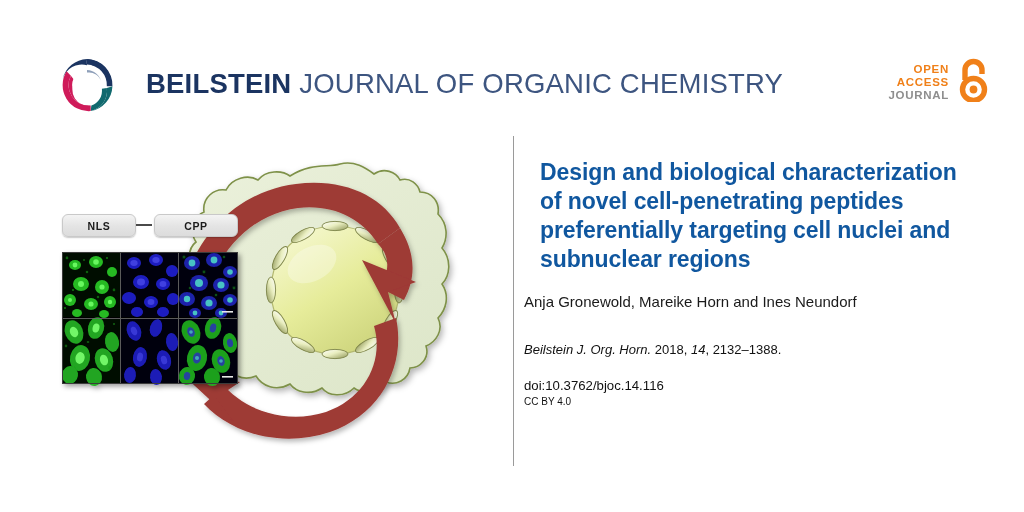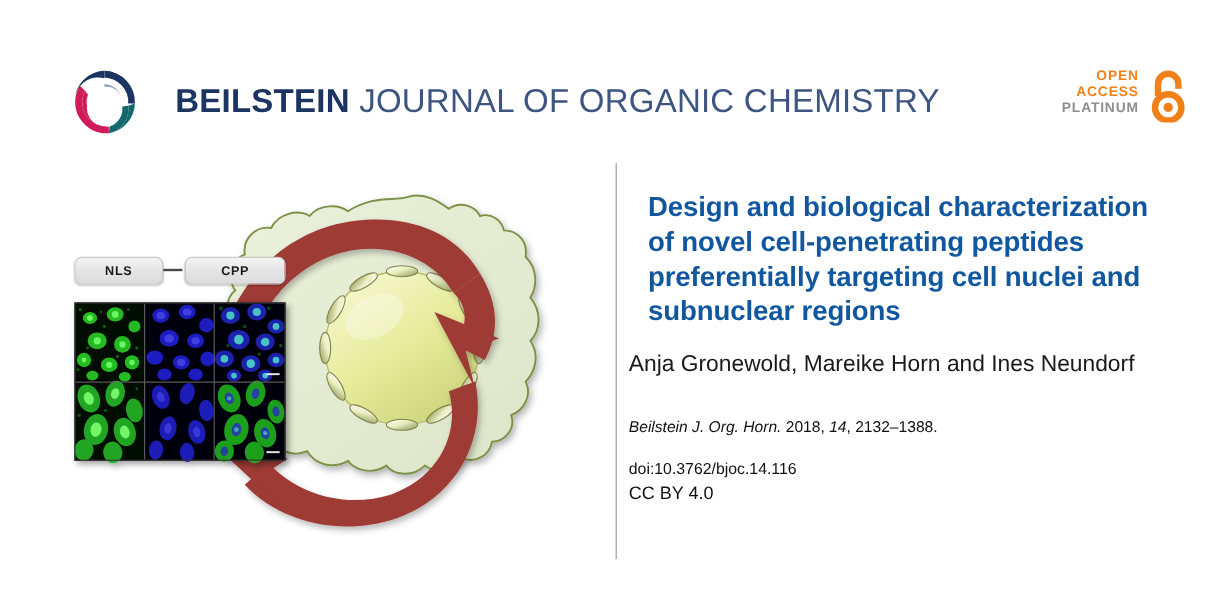--- a/index.html
+++ b/index.html
@@ -51,21 +51,21 @@
     font-weight: normal;
     color: #3d5580;
   }
 
   
   .oa-badge {
     position: absolute;
     right: 32px;
     top: 58px;
     display: flex;
-    align-items: flex-start;
+    align-items: flex-end;
     gap: 7px;
   }
   .oa-words {
     text-align: right;
     line-height: 1.12;
   }
   .oa-line {
     font-size: 11.5px;
     font-weight: bold;
     letter-spacing: 0.7px;
@@ -94,21 +94,21 @@
   }
   .art-title {
     font-size: 23px;
     font-weight: bold;
     color: #10579f;
     line-height: 1.26;
     margin: 16px;
     letter-spacing: -0.1px;
   }
   .art-authors {
-    font-size: 19px;
+    font-size: 15px;
     color: #1a1a1a;
     margin: 18px 0 0 0;
     line-height: 1.3;
     font-weight: normal;
   }
   .art-citation {
     font-size: 13px;
     color: #111111;
     margin: 30px 0 0 0;
     line-height: 1.35;
@@ -116,21 +116,21 @@
   .art-citation .jname { font-style: italic; }
   .art-citation .jyear { font-weight: normal; }
   .art-citation .jvol  { font-style: italic; }
   .art-doi {
     font-size: 13.2px;
     color: #111111;
     margin: 17px 0 0 0;
     line-height: 1.48;
   }
   .art-license {
-    font-size: 15px;
+    font-size: 10px;
     color: #111111;
     margin: 0;
     line-height: 1.48;
   }
 
   
   .abstract-fig {
     position: absolute;
     left: 44px;
     top: 132px;
@@ -197,21 +197,21 @@
     </svg>
     <div class="brand-words">
       <span class="brand-strong">BEILSTEIN</span><span>&nbsp;</span><span class="brand-light">JOURNAL OF ORGANIC CHEMISTRY</span>
     </div>
   </div>
 
   <div class="oa-badge">
     <div class="oa-words">
       <span class="oa-line oa-l1">OPEN</span>
       <span class="oa-line oa-l2">ACCESS</span>
-      <span class="oa-line oa-l3">PLATINUM</span>
+      <span class="oa-line oa-l3">JOURNAL</span>
     </div>
     <svg class="oa-lock" viewBox="0 0 36 44">
       <path d="M9 22 L9 12 A8.5 8.5 0 0 1 26 12 L26 16" fill="none" stroke="#f08019" stroke-width="5.4" stroke-linecap="butt"></path>
       <circle cx="17.5" cy="31.5" r="11" fill="none" stroke="#f08019" stroke-width="5.4"></circle>
       <circle cx="17.5" cy="31.5" r="3.9" fill="#f08019"></circle>
     </svg>
   </div>
 
   <div class="v-rule"></div>
 

